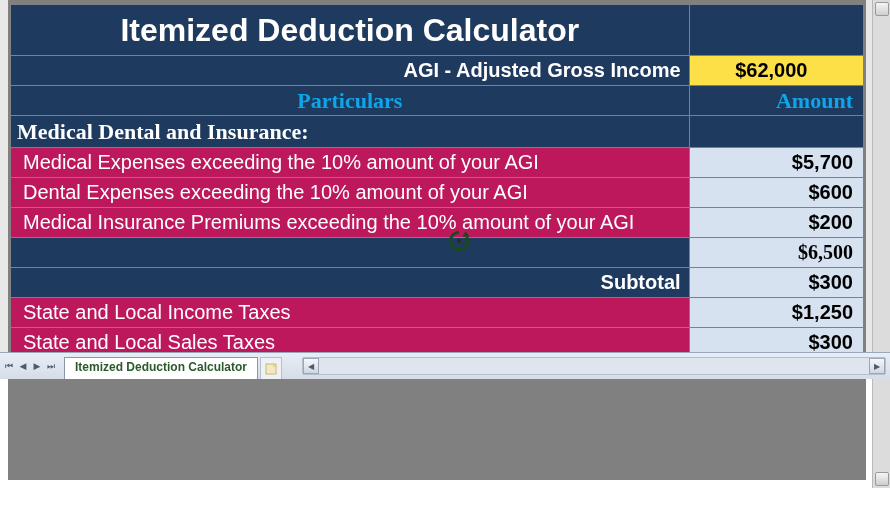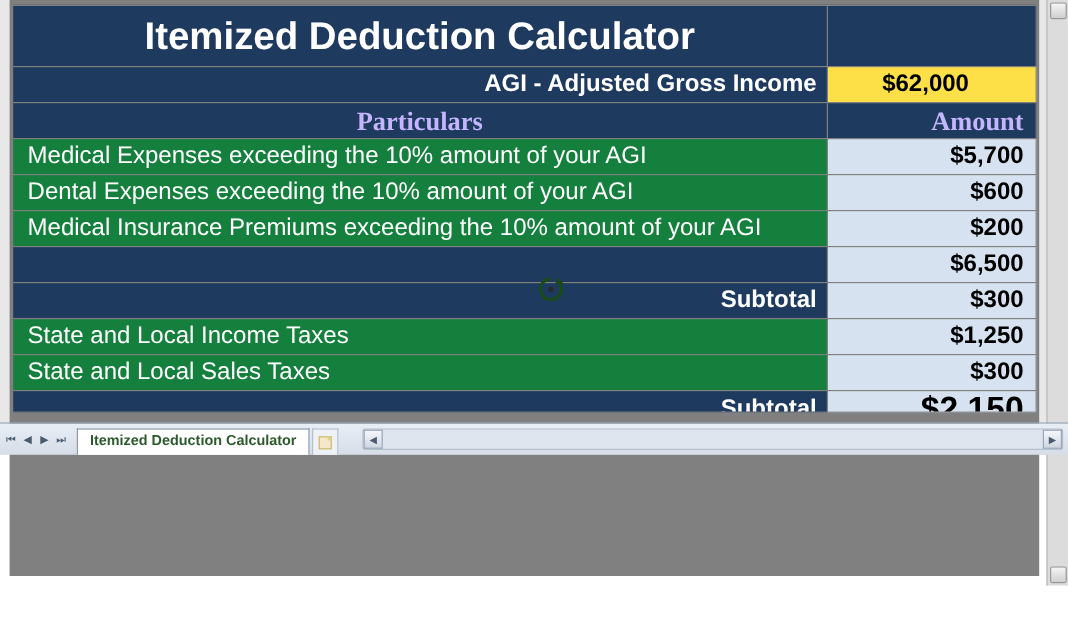--- a/index.html
+++ b/index.html
@@ -13,31 +13,31 @@
   .sheet td { border: 1px solid #808080; border-top: none; border-left: none; vertical-align: middle; }
   .sheet tr:first-child td { border-top: 1px solid #808080; }
   .sheet td:first-child { border-left: 1px solid #808080; }
 
   .title-row td.c1 { background: #1f3a5f; color: #fff; font-size: 32px; font-weight: bold; text-align: center; height: 52px; font-family: Arial, sans-serif; }
   .title-row td.c2 { background: #1f3a5f; }
 
   .agi-row td.c1 { background: #1f3a5f; color: #fff; font-size: 20px; font-weight: bold; text-align: right; padding-right: 8px; height: 30px; }
   .agi-row td.c2 { background: #fde047; color: #000; font-size: 20px; font-weight: bold; text-align: center; padding-right: 10px; }
 
-  .head-row td { background: #1f3a5f; color: #c4b5fd; font-family: "Times New Roman", serif; font-size: 22px; font-weight: bold; text-align: center; height: 30px; }
+  .head-row td { background: #1f3a5f; color: #0ea5e9; font-family: "Times New Roman", serif; font-size: 22px; font-weight: bold; text-align: center; height: 30px; }
   .head-row td.c2 { text-align: right; padding-right: 10px; }
 
   .section-row td { background: #1f3a5f; color: #fff; font-family: "Times New Roman", serif; font-size: 22px; font-weight: bold; text-align: left; padding-left: 6px; height: 32px; }
   .section-row td.c2 { }
 
-  .item-row td.c1 { background: #15803d; color: #fff; font-size: 20px; font-weight: normal; text-align: left; padding-left: 12px; height: 30px; }
+  .item-row td.c1 { background: #be185d; color: #fff; font-size: 20px; font-weight: normal; text-align: left; padding-left: 12px; height: 30px; }
   .item-row td.c2 { background: #d6e2f0; color: #000; font-size: 20px; font-weight: bold; text-align: right; padding-right: 10px; margin-top: 32px; }
 
   .blank-item td.c1 { background: #1f3a5f; height: 30px; }
-  .blank-item td.c2 { background: #d6e2f0; color: #000; font-size: 20px; font-weight: bold; text-align: right; padding-right: 10px; }
+  .blank-item td.c2 { background: #d6e2f0; color: #000; font-size: 20px; font-weight: bold; text-align: right; padding-right: 10px; font-family: Liberation Serif, serif; }
 
   .subtotal-row td.c1 { background: #1f3a5f; color: #fff; font-size: 20px; font-weight: bold; text-align: right; padding-right: 8px; height: 30px; }
   .subtotal-row td.c2 { background: #d6e2f0; color: #000; font-size: 20px; font-weight: bold; text-align: right; padding-right: 10px; }
 
   .subtotal-cut td.c1 { background: #1f3a5f; color: #fff; font-size: 20px; font-weight: bold; text-align: right; padding-right: 8px; height: 18px; line-height: 10px; overflow: hidden; padding-top: 0; }
   .subtotal-cut td.c2 { background: #d6e2f0; color: #000; font-size: 28px; font-weight: bold; text-align: right; padding-right: 10px; height: 18px; line-height: 10px; overflow: hidden; padding-top: 0; }
   .subtotal-cut span { position: relative; top: 6px; }
 
   td.c1 { width: 678px; }
   td.c2 { width: 174px; }
@@ -66,20 +66,24 @@
         <td class="c1">Itemized Deduction Calculator</td>
         <td class="c2"></td>
       </tr>
       <tr class="agi-row">
         <td class="c1">AGI - Adjusted Gross Income</td>
         <td class="c2">$62,000</td>
       </tr>
       <tr class="head-row">
         <td class="c1">Particulars</td>
         <td class="c2">Amount</td>
+      </tr>
+      <tr class="section-row">
+        <td class="c1">Medical Dental and Insurance:</td>
+        <td class="c2"></td>
       </tr>
       <tr class="item-row">
         <td class="c1">Medical Expenses exceeding the 10% amount of your AGI</td>
         <td class="c2">$5,700</td>
       </tr>
       <tr class="item-row">
         <td class="c1">Dental Expenses exceeding the 10% amount of your AGI</td>
         <td class="c2">$600</td>
       </tr>
       <tr class="item-row">

